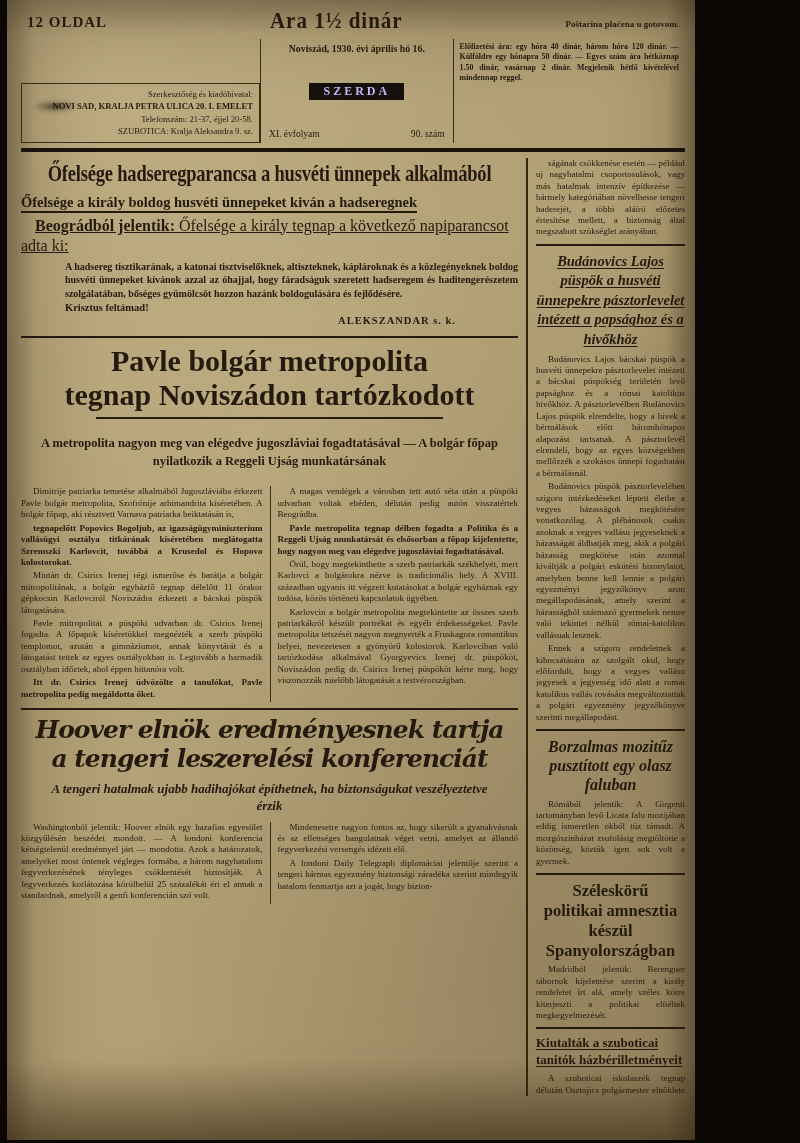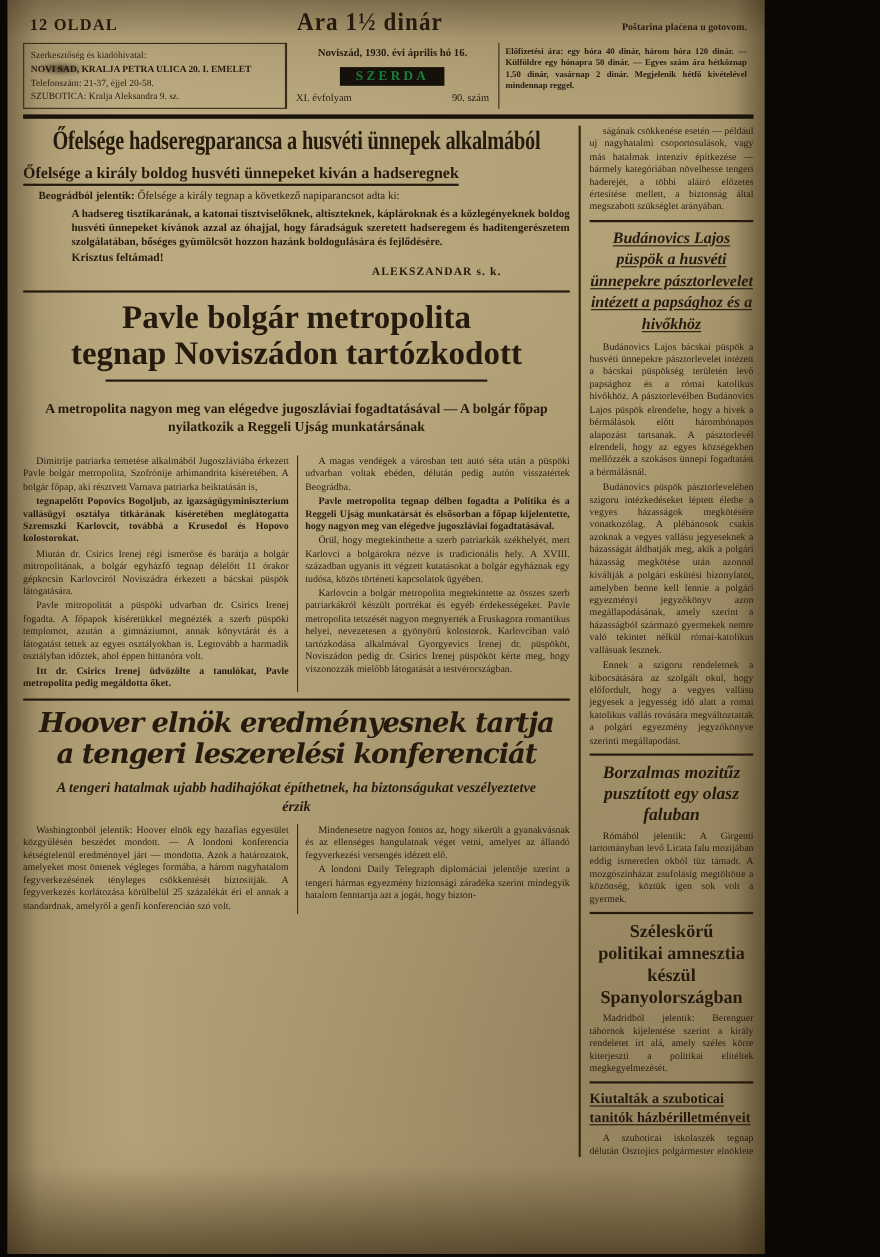--- a/index.html
+++ b/index.html
@@ -34,39 +34,39 @@
   .mast-title{
     margin:0;padding-top:8px;
     font-family:"DejaVu Serif",serif;font-style:italic;font-weight:700;
     font-size:70px;line-height:1.02;letter-spacing:-3px;
     text-align:center;color:#140e08;
     text-shadow:1px 1px 0 rgba(25,15,5,.35);
   }
   .mast-bar{height:11px;background:#16100a;margin-top:3px;}
   
   .inforow{display:flex;align-items:stretch;margin-top:6px;border-bottom:4px solid #1a130b;padding-bottom:5px;}
-  .info-left{width:36%;box-sizing:border-box;border:1px solid #3a2c16;padding:4px 6px;text-align:left;font-size:8.6px;line-height:1.45;position:relative;}
+  .info-left{width:36%;box-sizing:border-box;border:1px solid #3a2c16;padding:4px 6px;text-align:right;font-size:8.6px;line-height:1.45;position:relative;margin-top:44px;}
   .info-left .b2{font-weight:bold;}
   .smudge{position:absolute;left:10px;top:17px;width:46px;height:11px;border-radius:50%;
     background:radial-gradient(ellipse, rgba(20,12,5,.75), rgba(20,12,5,0) 70%);filter:blur(2px);}
   .info-center{width:29%;box-sizing:border-box;border-left:1px solid #3a2c16;padding:4px 8px;display:flex;flex-direction:column;justify-content:space-between;text-align:center;}
   .info-date{font-size:9.8px;font-weight:bold;}
-  .info-day{display:inline-block;margin:2px auto;background:#16100a;color:#15803d;font-weight:bold;font-size:12px;letter-spacing:3px;padding:1px 14px;}
+  .info-day{display:inline-block;margin:2px auto;background:#16100a;color:#c4b5fd;font-weight:bold;font-size:12px;letter-spacing:3px;padding:1px 14px;}
   .vol-row{display:flex;justify-content:space-between;font-size:9.5px;}
   .info-right{flex:1;box-sizing:border-box;border-left:1px solid #3a2c16;padding:3px 6px;font-size:7.9px;line-height:1.32;text-align:justify;font-weight:600;}
   
   .content{display:flex;margin-top:6px;height:938px;overflow:hidden;}
   .left-col{width:505px;box-sizing:border-box;padding-right:8px;}
   .right-col{flex:1;box-sizing:border-box;border-left:2px solid #33270f;padding-left:8px;}
   .section-rule{border:none;border-top:2px solid #241b0e;margin:6px 0;}
   
   .army-headline{font-size:18.5px;font-weight:900;text-align:center;line-height:1.5;letter-spacing:-.2px;transform:scaleY(1.3);margin:2px 0 4px;}
   .army-subheadline{font-size:14.5px;font-weight:bold;margin:6px 0 5px;}
   .army-subheadline span{border-bottom:2px solid #241b0e;padding-bottom:1px;}
-  .army-lead{font-size:10px;margin:2px 0;text-indent:14px;line-height:1.3;}
+  .army-lead{font-size:16px;margin:2px 0;text-indent:14px;line-height:1.3;text-decoration:underline;}
   .army-lead .lbl{font-weight:bold;}
   .army-order{font-size:10px;font-weight:bold;line-height:1.32;text-align:justify;margin:3px 0 2px 44px;}
   .army-closing{font-size:10.5px;font-weight:bold;margin:2px 0 0 44px;}
   .army-signature{font-size:10.5px;font-weight:bold;text-align:right;padding-right:62px;letter-spacing:1px;margin-top:2px;}
   
   .pavle-h{font-size:30px;font-weight:bold;text-align:center;line-height:1.12;margin:4px 0 0;}
   .deco-rule{height:2px;background:#241b0e;width:70%;margin:6px auto 5px;}
   .pavle-sub{font-size:12.5px;font-weight:bold;text-align:center;line-height:1.4;width:92%;margin:16px auto;}
   .twocol{display:flex;margin-top:7px;}
   .twocol .c1{width:50%;box-sizing:border-box;padding-right:7px;}

